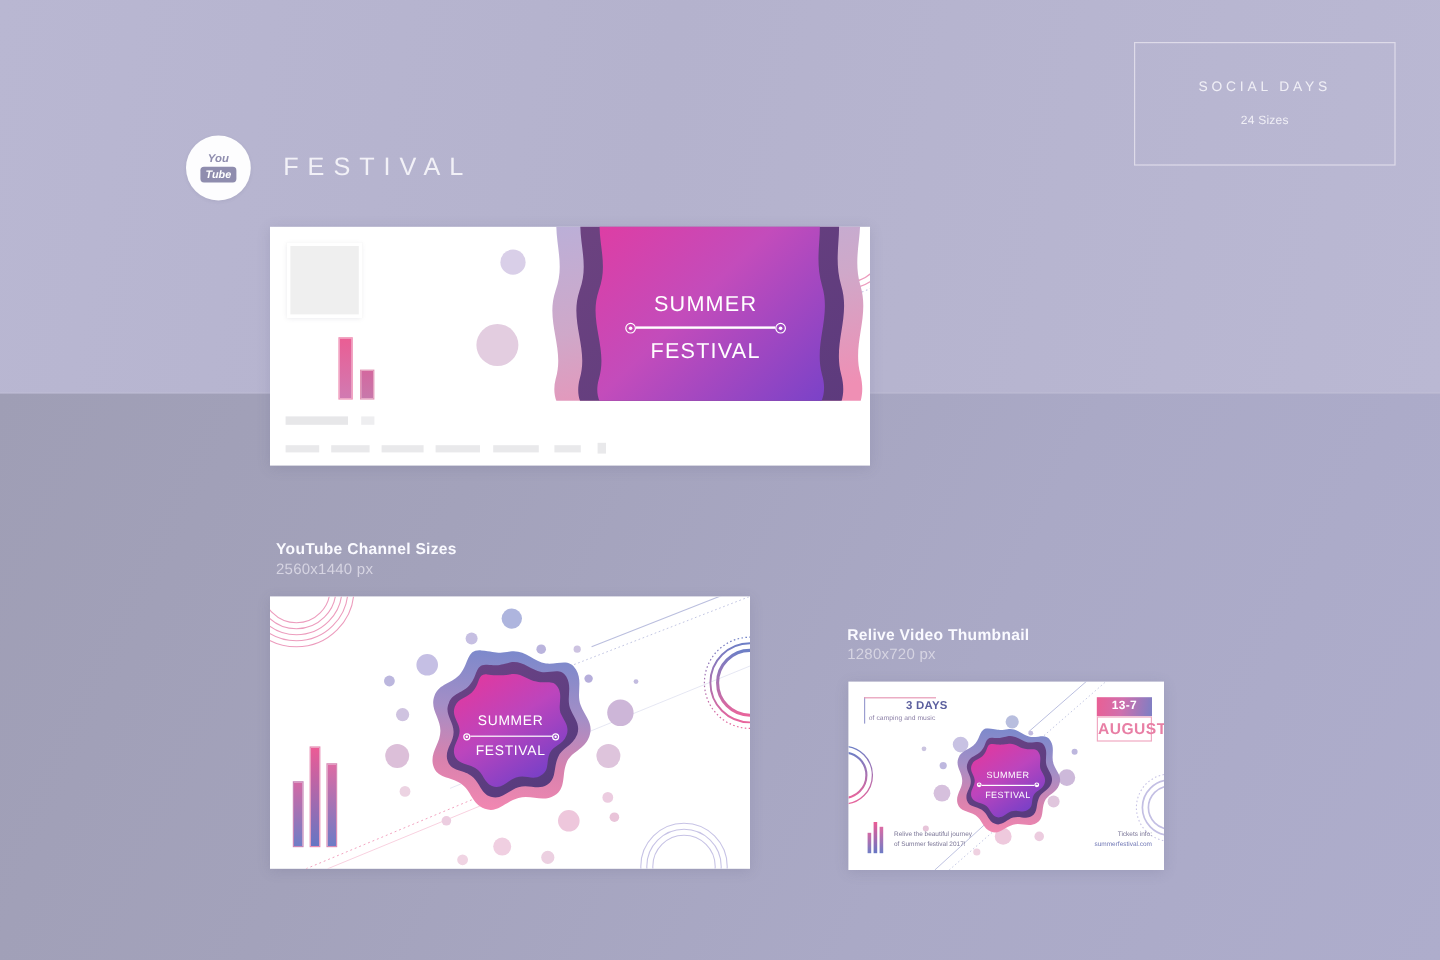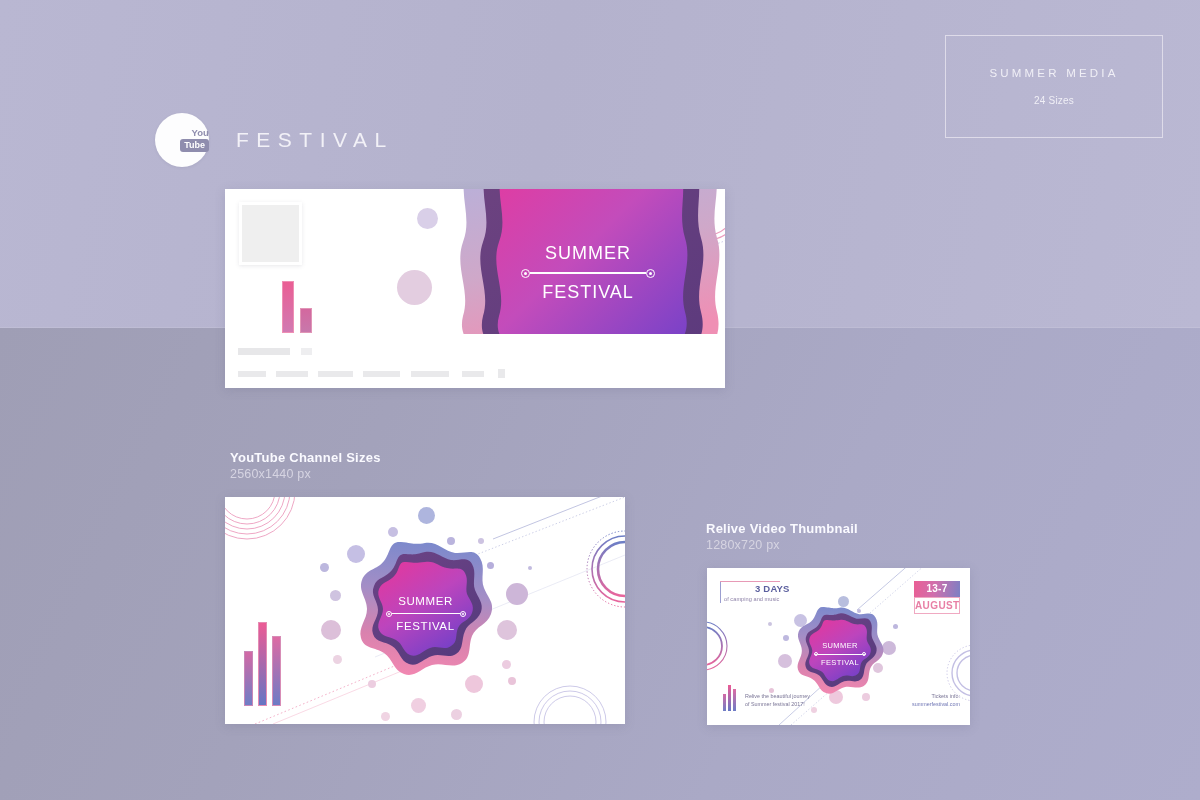--- a/index.html
+++ b/index.html
@@ -22,22 +22,23 @@
   }
   .bg-seam {
     position:absolute; left:0; top:327px; width:1200px; height:1px;
     background:rgba(255,255,255,.10);
   }
 
   
   .yt-logo {
     position:absolute; left:155px; top:113px; width:54px; height:54px;
     border-radius:50%; background:#fdfdfe;
-    display:flex; flex-direction:column; align-items:flex-end; justify-content:center;
+    display:flex; flex-direction:column; align-items:center; justify-content:center;
     box-shadow:0 1px 3px rgba(80,80,110,.10);
+    font-style:italic;
   }
   .yt-logo .you {
     font-size:9.5px; font-weight:bold; color:#8f8dae;
     letter-spacing:.1px; line-height:1; margin-bottom:1.5px;
   }
   .yt-logo .tube {
     font-size:9px; font-weight:bold; color:#ffffff; background:#8f8dae;
     border-radius:3px; padding:1.5px 4px 2px; line-height:1;
   }
   .brand-title {
@@ -121,21 +122,21 @@
   .tb-corner-v { position:absolute; left:13px; top:13px; width:1px; height:22px; background:#9b9ed0; z-index:8;}
   .tb-corner-h { position:absolute; left:13px; top:13px; width:60px; height:1px; background:#e79ab6; z-index:8;}
 
   .tb-date { position:absolute; right:10px; top:13px; width:46px; z-index:8; }
   .tb-date .d1 {
     background:linear-gradient(100deg,#ea5f94 0%,#d06fad 45%,#7b7fc4 100%);
     color:#fff; font-size:10px; font-weight:bold; text-align:center;
     padding:2px 0 3px; letter-spacing:.3px;
   }
   .tb-date .d2 {
-    border:1px solid #f0a9c2; color:#e87fa5; font-size:10px; font-weight:bold;
+    border:1px solid #f0a9c2; color:#e87fa5; font-size:13px; font-weight:bold;
     text-align:center; padding:2px 0 2px; letter-spacing:.4px; background:#fff;
   }
   .tb-bl { position:absolute; left:38px; bottom:16px; z-index:8; }
   .tb-bl div { font-size:5.4px; color:#7a7596; line-height:1.45; }
   .tb-br { position:absolute; right:10px; bottom:16px; z-index:8; text-align:right; }
   .tb-br div { font-size:5.4px; color:#7a7596; line-height:1.45; }
   .tb-br .link { color:#7077b5; }
 
   
   .mock-label { position:absolute; }
@@ -153,21 +154,21 @@
   <div class="bg-bottom"></div>
   <div class="bg-seam"></div>
 
   <div class="yt-logo">
     <div class="you">You</div>
     <div class="tube">Tube</div>
   </div>
   <div class="brand-title">FESTIVAL</div>
 
   <div class="social-box">
-    <div class="sm-title">SUMMER MEDIA</div>
+    <div class="sm-title">SOCIAL DAYS</div>
     <div class="sm-sub">24 Sizes</div>
   </div>
 
   <div class="mock shadow" id="mock-channel">
 
     <div class="banner">
 
       <div class="dotc" style="left:192px;top:19px;width:21px;height:21px;background:#d9cfe8;"></div>
       <div class="dotc" style="left:172px;top:81px;width:35px;height:35px;background:#e3cde0;"></div>
       <div class="dotc" style="left:239px;top:79px;width:9px;height:9px;background:#ddd3ea;"></div>

